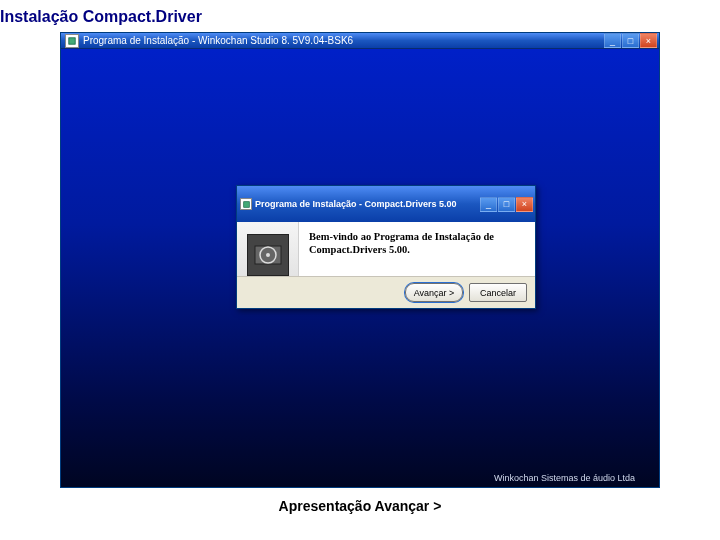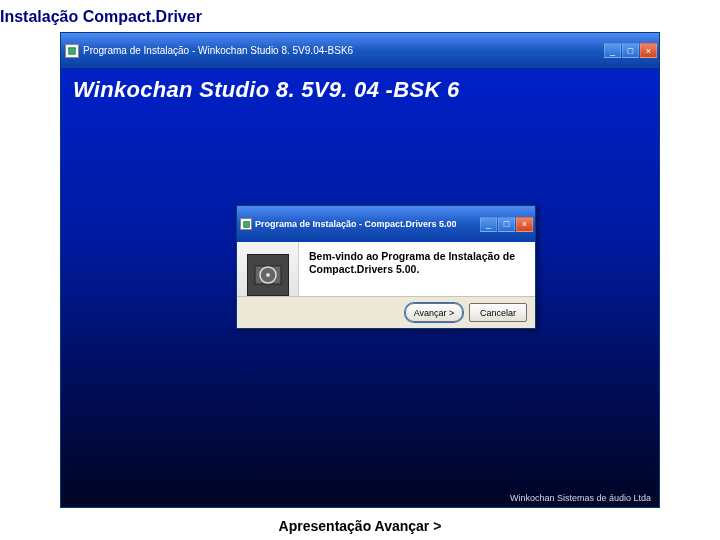--- a/index.html
+++ b/index.html
@@ -19,21 +19,21 @@
       padding: 8px 0 6px;
     }
     .outer-window {
       margin: 0 60px;
       border: 1px solid #003c7e;
       background: #ece9d8;
     }
     .outer-titlebar {
       display: flex;
       align-items: center;
-      height: 36px;
+      height: 16px;
       background: linear-gradient(to bottom, #4e8cf5 0%, #1b57c0 50%, #0a3ea8 100%);
       border-bottom: 1px solid #0a2b6e;
       padding: 0 2px;
     }
     .outer-titlebar .app-icon {
       width: 14px; height: 14px;
       margin: 0 4px 0 2px;
       background: #fff;
       border: 1px solid #888;
       display: flex;
@@ -71,21 +71,21 @@
     .product-title {
       color: #fff;
       font-weight: bold;
       font-style: italic;
       font-size: 22px;
       padding: 8px 0 0 12px;
       letter-spacing: 0.3px;
     }
     .footer-copy {
       position: absolute;
-      right: 8px;
+      right: 24px;
       bottom: 4px;
       color: #cfd8ec;
       font-size: 9px;
     }
     
     .inner-window {
       position: absolute;
       left: 175px;
       top: 136px;
       width: 300px;
@@ -138,20 +138,21 @@
       border: 1px solid #222;
       display: flex;
       align-items: center;
       justify-content: center;
     }
     .wizard-main {
       flex: 1;
       padding: 8px 10px 10px 10px;
       font-size: 8.5px;
       color: #000;
+      font-family: Liberation Serif, serif;
     }
     .wizard-heading {
       font-weight: bold;
       font-size: 10.5px;
       line-height: 1.25;
       margin-bottom: 10px;
     }
     .wizard-p {
       margin-bottom: 8px;
       line-height: 1.3;
@@ -200,21 +201,20 @@
         </svg>
     </div>
     <div class="title-text">Programa de Instalação - Winkochan Studio 8. 5V9.04-BSK6</div>
     <div class="winbtns">
       <div class="winbtn min">_</div>
       <div class="winbtn max">□</div>
       <div class="winbtn close">×</div>
     </div>
   </div>
   <div class="outer-body">
-    <div class="product-title">Winkochan Studio 8. 5V9. 04 -BSK 6</div>
 
     <div class="inner-window">
       <div class="inner-titlebar">
         <div class="app-icon">
           <svg width="7" height="7" viewBox="0 0 10 10">
               <rect x="1" y="1" width="8" height="8" fill="#4a7" stroke="#164" stroke-width="1"></rect>
             </svg>
         </div>
         <div class="title-text">Programa de Instalação - Compact.Drivers 5.00</div>
         <div class="winbtns">

